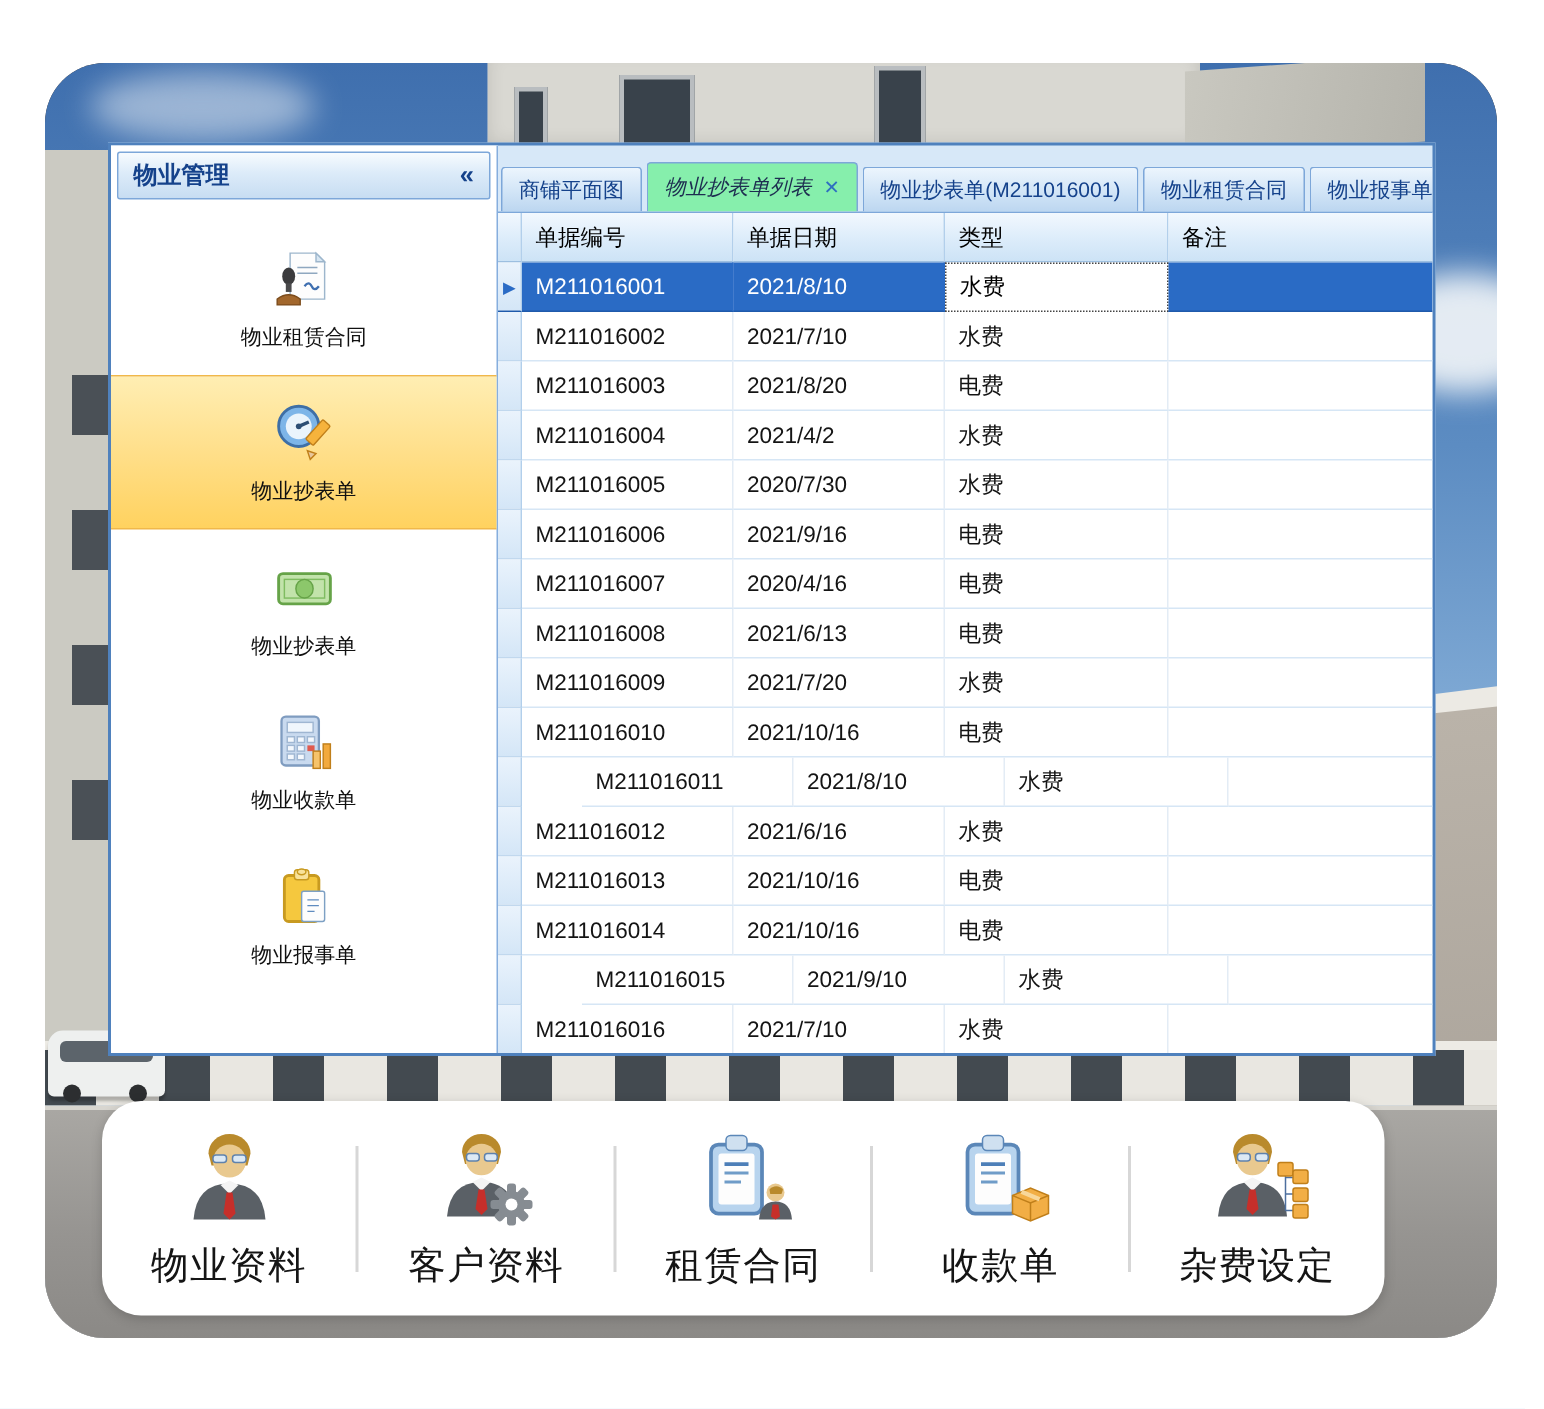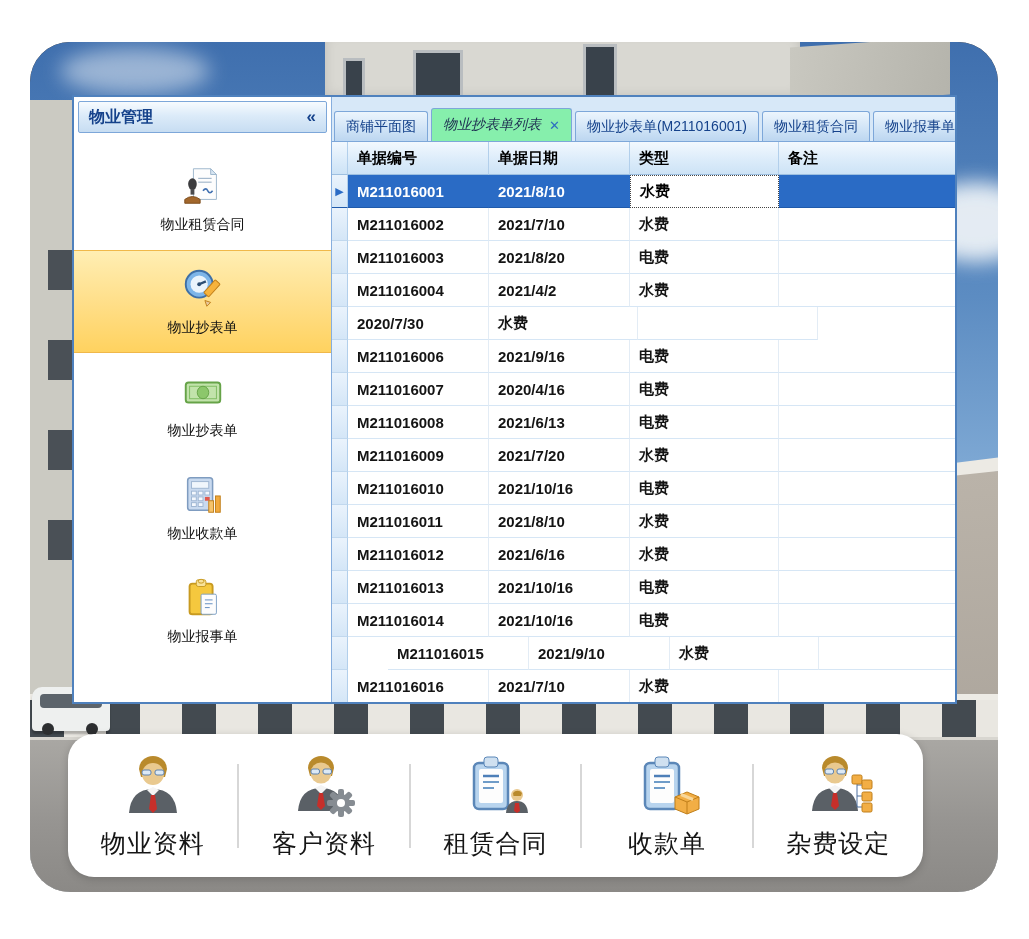--- a/index.html
+++ b/index.html
@@ -61,21 +61,21 @@
             border-bottom:1px solid #7da7d9; overflow:hidden; white-space:nowrap; }
   .tab { height:30px; margin-right:3px; padding:0 11px; display:inline-flex; align-items:center; gap:8px;
          border:1px solid #7da7d9; border-bottom:none; border-radius:3px 3px 0 0;
          background:linear-gradient(180deg,#ecf5fd 0%,#cfe3f6 60%,#bcd6f0 100%);
          color:#15428b; font-size:14px; cursor:pointer; flex:0 0 auto; }
   .tab.active { background:#86efac; color:#1d2d50; height:33px;font-style:italic; }
   .tab .x { color:#2e6fc0; font-weight:bold; font-size:13px; }
 
   
   .grid { flex:1; background:#ffffff; display:flex; flex-direction:column; overflow:hidden; }
-  .grow { display:flex; height:33px; flex:0 0 33px;font-weight:bold; }
+  .grow { display:flex; height:33px; flex:0 0 33px; }
   .gcell { height:100%; display:flex; align-items:center; padding-left:9px; font-size:15px; color:#141414;
            border-right:1px solid #e3ecf5; border-bottom:1px solid #d6e6f5; overflow:hidden; white-space:nowrap; }
   .ghead .gcell { background:linear-gradient(180deg,#f2f8fe 0%,#dcecfa 55%,#cde3f6 100%);
                   border-right:1px solid #b2cfeb; border-bottom:1px solid #9dbfe0; color:#000; }
   .ind { flex:0 0 16px; padding-left:0; justify-content:center;
          background:linear-gradient(180deg,#eaf3fc 0%,#d4e6f7 100%);
          border-right:1px solid #b2cfeb; border-bottom:1px solid #c1d8ee; }
   .grow.selected .gcell { background:#2a6bc5; color:#ffffff; border-right-color:#2a6bc5; border-bottom-color:#1f5aab; }
   .grow.selected .ind { background:linear-gradient(180deg,#eaf3fc 0%,#d4e6f7 100%); color:#2a6bc5;
                         font-size:11px; border-right:1px solid #b2cfeb; }
@@ -258,20 +258,21 @@
             </div>
             <div class="grow">
               <div class="gcell ind"></div>
               <div class="gcell" style="flex: 0 0 141px;">M211016004</div>
               <div class="gcell" style="flex: 0 0 141px;">2021/4/2</div>
               <div class="gcell" style="flex: 0 0 149px;">水费</div>
               <div class="gcell" style="flex: 0 0 180px;"></div>
             </div>
             <div class="grow">
               <div class="gcell ind"></div>
+              <div class="gcell" style="flex: 0 0 141px;">M211016005</div>
               <div class="gcell" style="flex: 0 0 141px;">2020/7/30</div>
               <div class="gcell" style="flex: 0 0 149px;">水费</div>
               <div class="gcell" style="flex: 0 0 180px;"></div>
             </div>
             <div class="grow">
               <div class="gcell ind"></div>
               <div class="gcell" style="flex: 0 0 141px;">M211016006</div>
               <div class="gcell" style="flex: 0 0 141px;">2021/9/16</div>
               <div class="gcell" style="flex: 0 0 149px;">电费</div>
               <div class="gcell" style="flex: 0 0 180px;"></div>
@@ -299,21 +300,21 @@
             </div>
             <div class="grow">
               <div class="gcell ind"></div>
               <div class="gcell" style="flex: 0 0 141px;">M211016010</div>
               <div class="gcell" style="flex: 0 0 141px;">2021/10/16</div>
               <div class="gcell" style="flex: 0 0 149px;">电费</div>
               <div class="gcell" style="flex: 0 0 180px;"></div>
             </div>
             <div class="grow">
               <div class="gcell ind"></div>
-              <div class="gcell" style="flex: 0 0 141px;">M211016011</div>
+              <div class="gcell" style="flex: 0 0 141px; margin-left: 40px;">M211016011</div>
               <div class="gcell" style="flex: 0 0 141px;">2021/8/10</div>
               <div class="gcell" style="flex: 0 0 149px;">水费</div>
               <div class="gcell" style="flex: 0 0 180px;"></div>
             </div>
             <div class="grow">
               <div class="gcell ind"></div>
               <div class="gcell" style="flex: 0 0 141px;">M211016012</div>
               <div class="gcell" style="flex: 0 0 141px;">2021/6/16</div>
               <div class="gcell" style="flex: 0 0 149px;">水费</div>
               <div class="gcell" style="flex: 0 0 180px;"></div>

